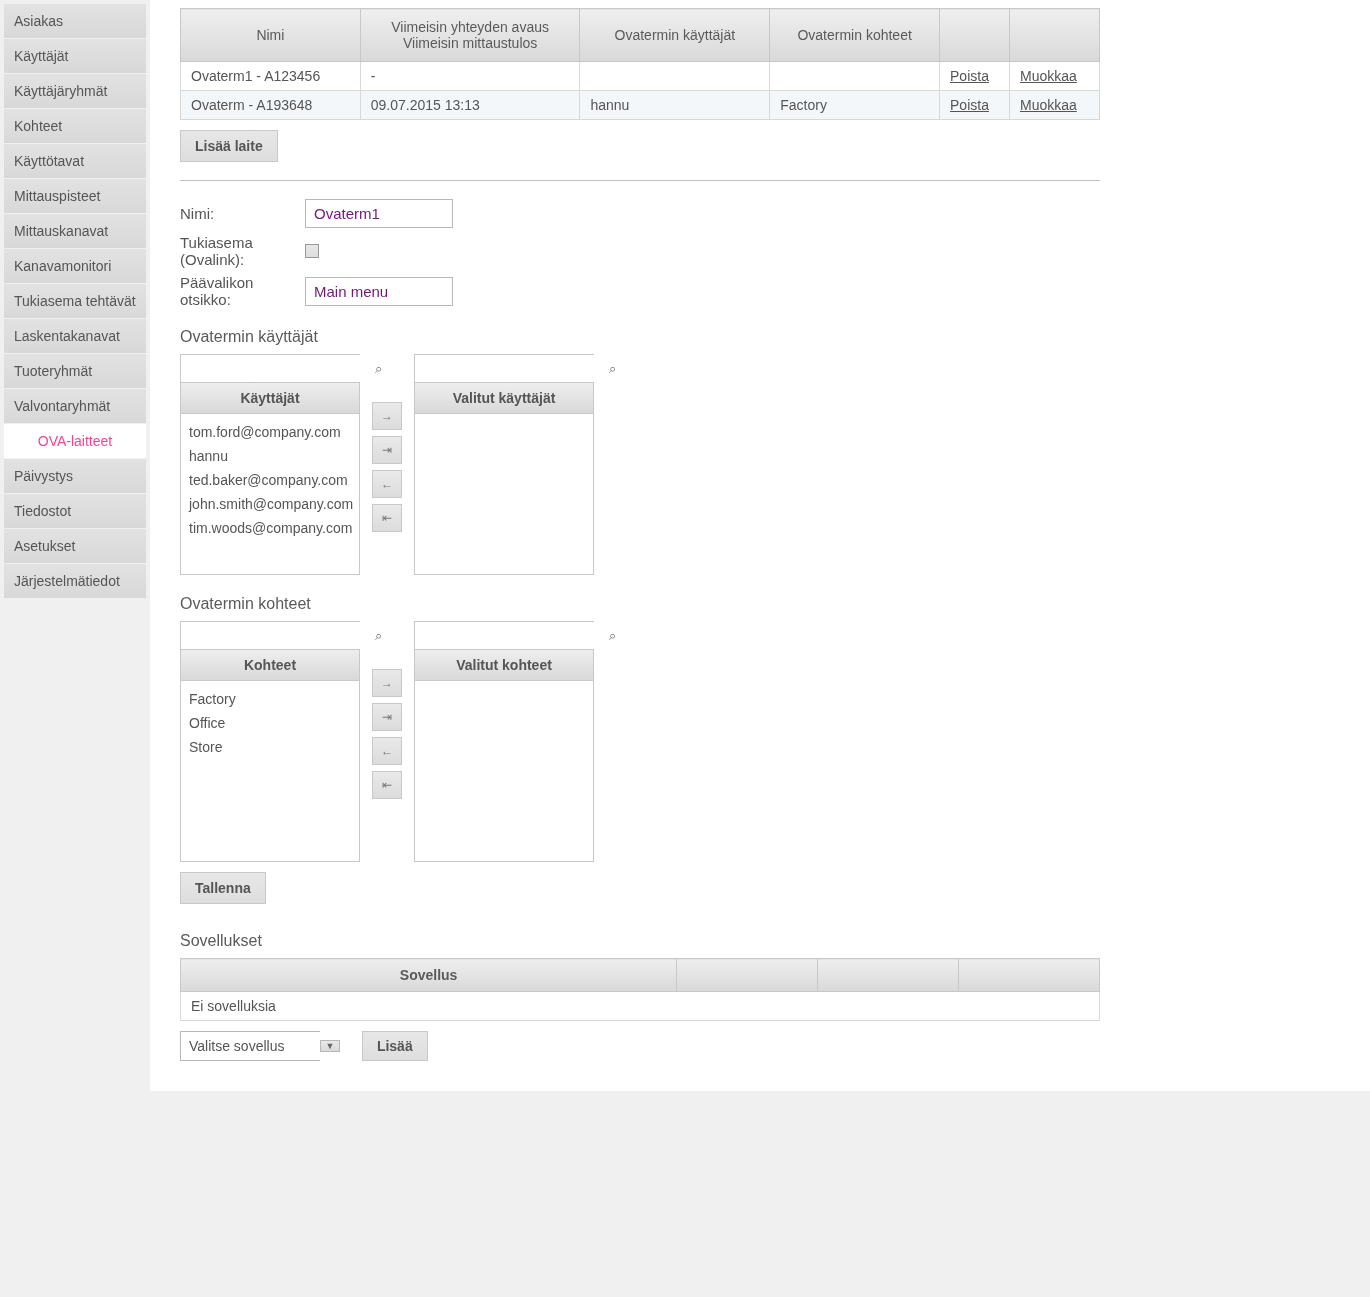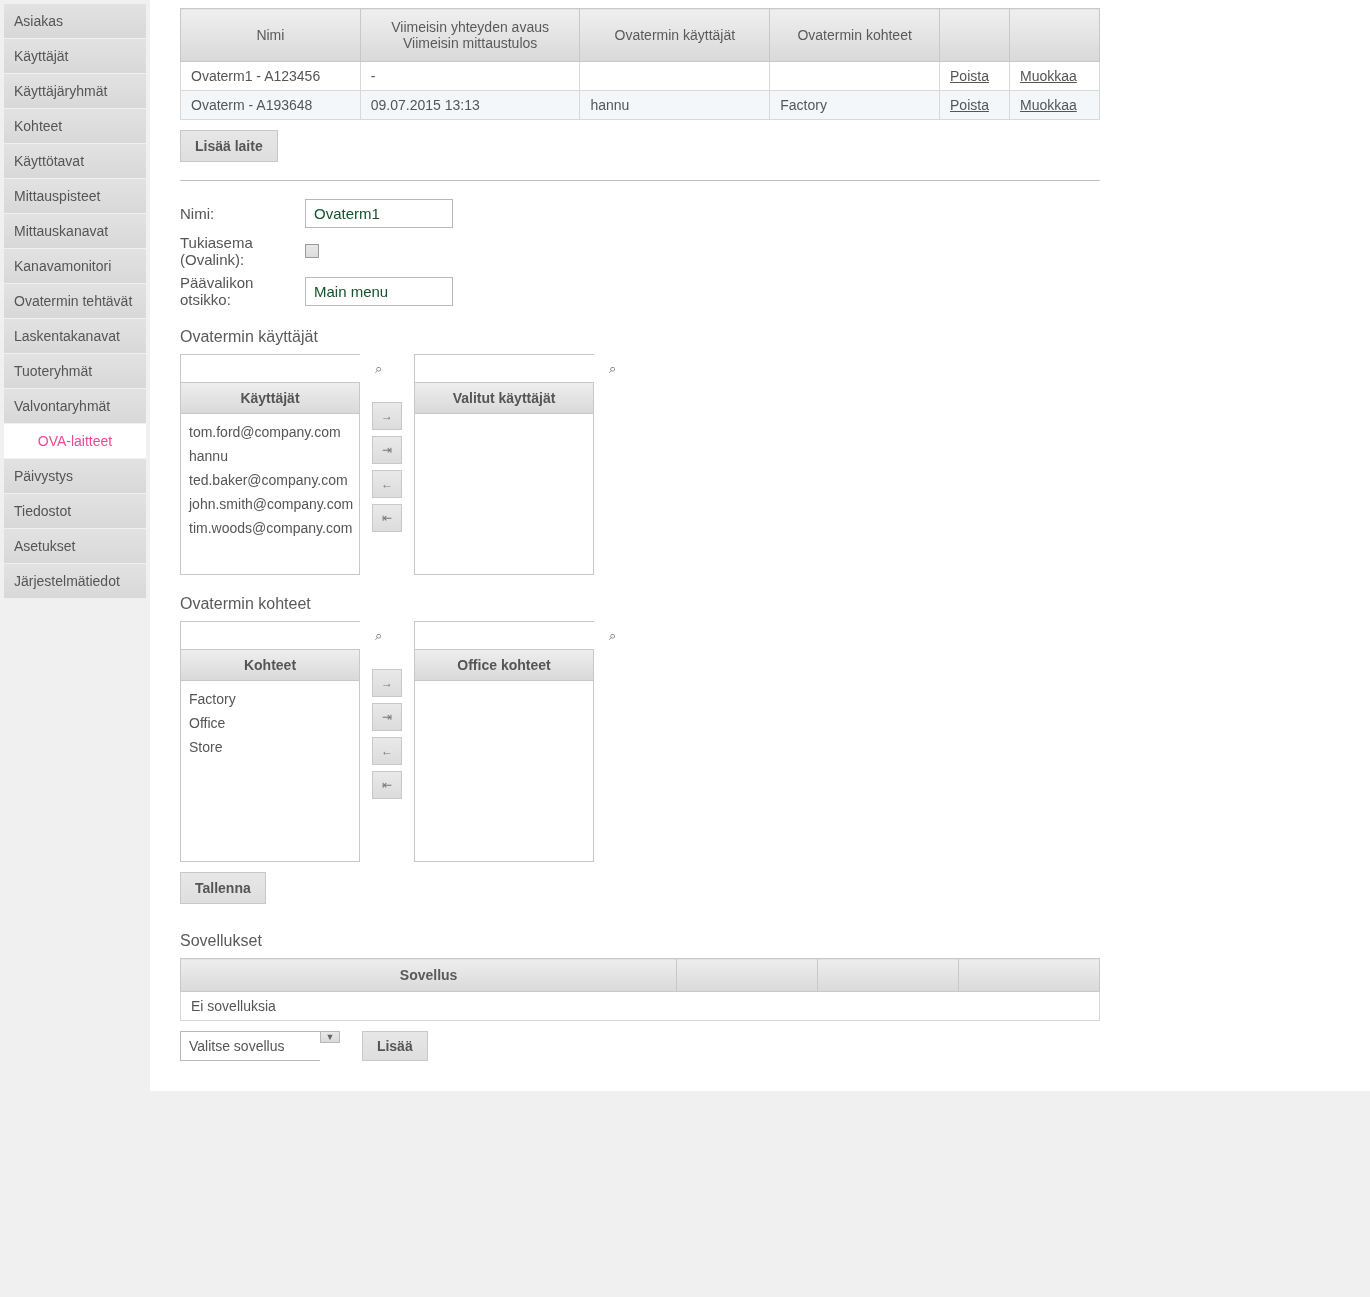--- a/index.html
+++ b/index.html
@@ -72,21 +72,21 @@
     border: none;
     border-top: 1px solid #c0c0c0;
     margin: 18px 0;
   }
   .form-row { display: flex; align-items: center; margin-bottom: 6px; }
   .form-label { width: 125px; color: #555; font-size: 15px; }
   .text-input {
     border: 1px solid #b8b8b8;
     padding: 5px 8px;
     font-size: 15px;
-    color: #14532d;
+    color: #701a75;
     width: 148px;
     background: #fff;
   }
   .checkbox-box {
     width: 14px; height: 14px;
     border: 1px solid #999;
     background: linear-gradient(#e8e8e8,#dcdcdc);
     display: inline-block;
   }
   .section-title {
@@ -169,21 +169,21 @@
     font-size: 14px;
   }
   .apps-table td {
     border: 1px solid #d8d8d8;
     padding: 6px 10px;
     font-size: 14px;
     color: #555;
   }
   .select-wrap {
     display: inline-flex;
-    align-items: flex-start;
+    align-items: center;
     margin-top: 10px;
   }
   .select-input {
     border: 1px solid #b8b8b8;
     border-right: none;
     padding: 6px 8px;
     font-size: 14px;
     color: #555;
     width: 140px;
     background: #fff;
@@ -218,21 +218,21 @@
 <div class="layout">
   <div class="sidebar" id="sidebar">
       <div class="sidebar-item">Asiakas</div>
       <div class="sidebar-item">Käyttäjät</div>
       <div class="sidebar-item">Käyttäjäryhmät</div>
       <div class="sidebar-item">Kohteet</div>
       <div class="sidebar-item">Käyttötavat</div>
       <div class="sidebar-item">Mittauspisteet</div>
       <div class="sidebar-item">Mittauskanavat</div>
       <div class="sidebar-item">Kanavamonitori</div>
-      <div class="sidebar-item">Ovatermin tehtävät</div>
+      <div class="sidebar-item">Tukiasema tehtävät</div>
       <div class="sidebar-item">Laskentakanavat</div>
       <div class="sidebar-item">Tuoteryhmät</div>
       <div class="sidebar-item">Valvontaryhmät</div>
       <div class="sidebar-item active">OVA-laitteet</div>
       <div class="sidebar-item">Päivystys</div>
       <div class="sidebar-item">Tiedostot</div>
       <div class="sidebar-item">Asetukset</div>
       <div class="sidebar-item">Järjestelmätiedot</div>
     </div>
 
@@ -339,21 +339,21 @@
         <div class="arrow-btn">→</div>
         <div class="arrow-btn">⇥</div>
         <div class="arrow-btn">←</div>
         <div class="arrow-btn">⇤</div>
       </div>
       <div class="list-box">
         <div class="list-search">
           <input style="">
           <span class="mag">⌕</span>
         </div>
-        <div class="list-header">Office kohteet</div>
+        <div class="list-header">Valitut kohteet</div>
         <div class="list-body tall"></div>
       </div>
     </div>
 
     <button class="btn">Tallenna</button>
 
     <div class="section-title" style="margin-top:28px">Sovellukset</div>
     <table class="apps-table">
       <thead>
         <tr>

